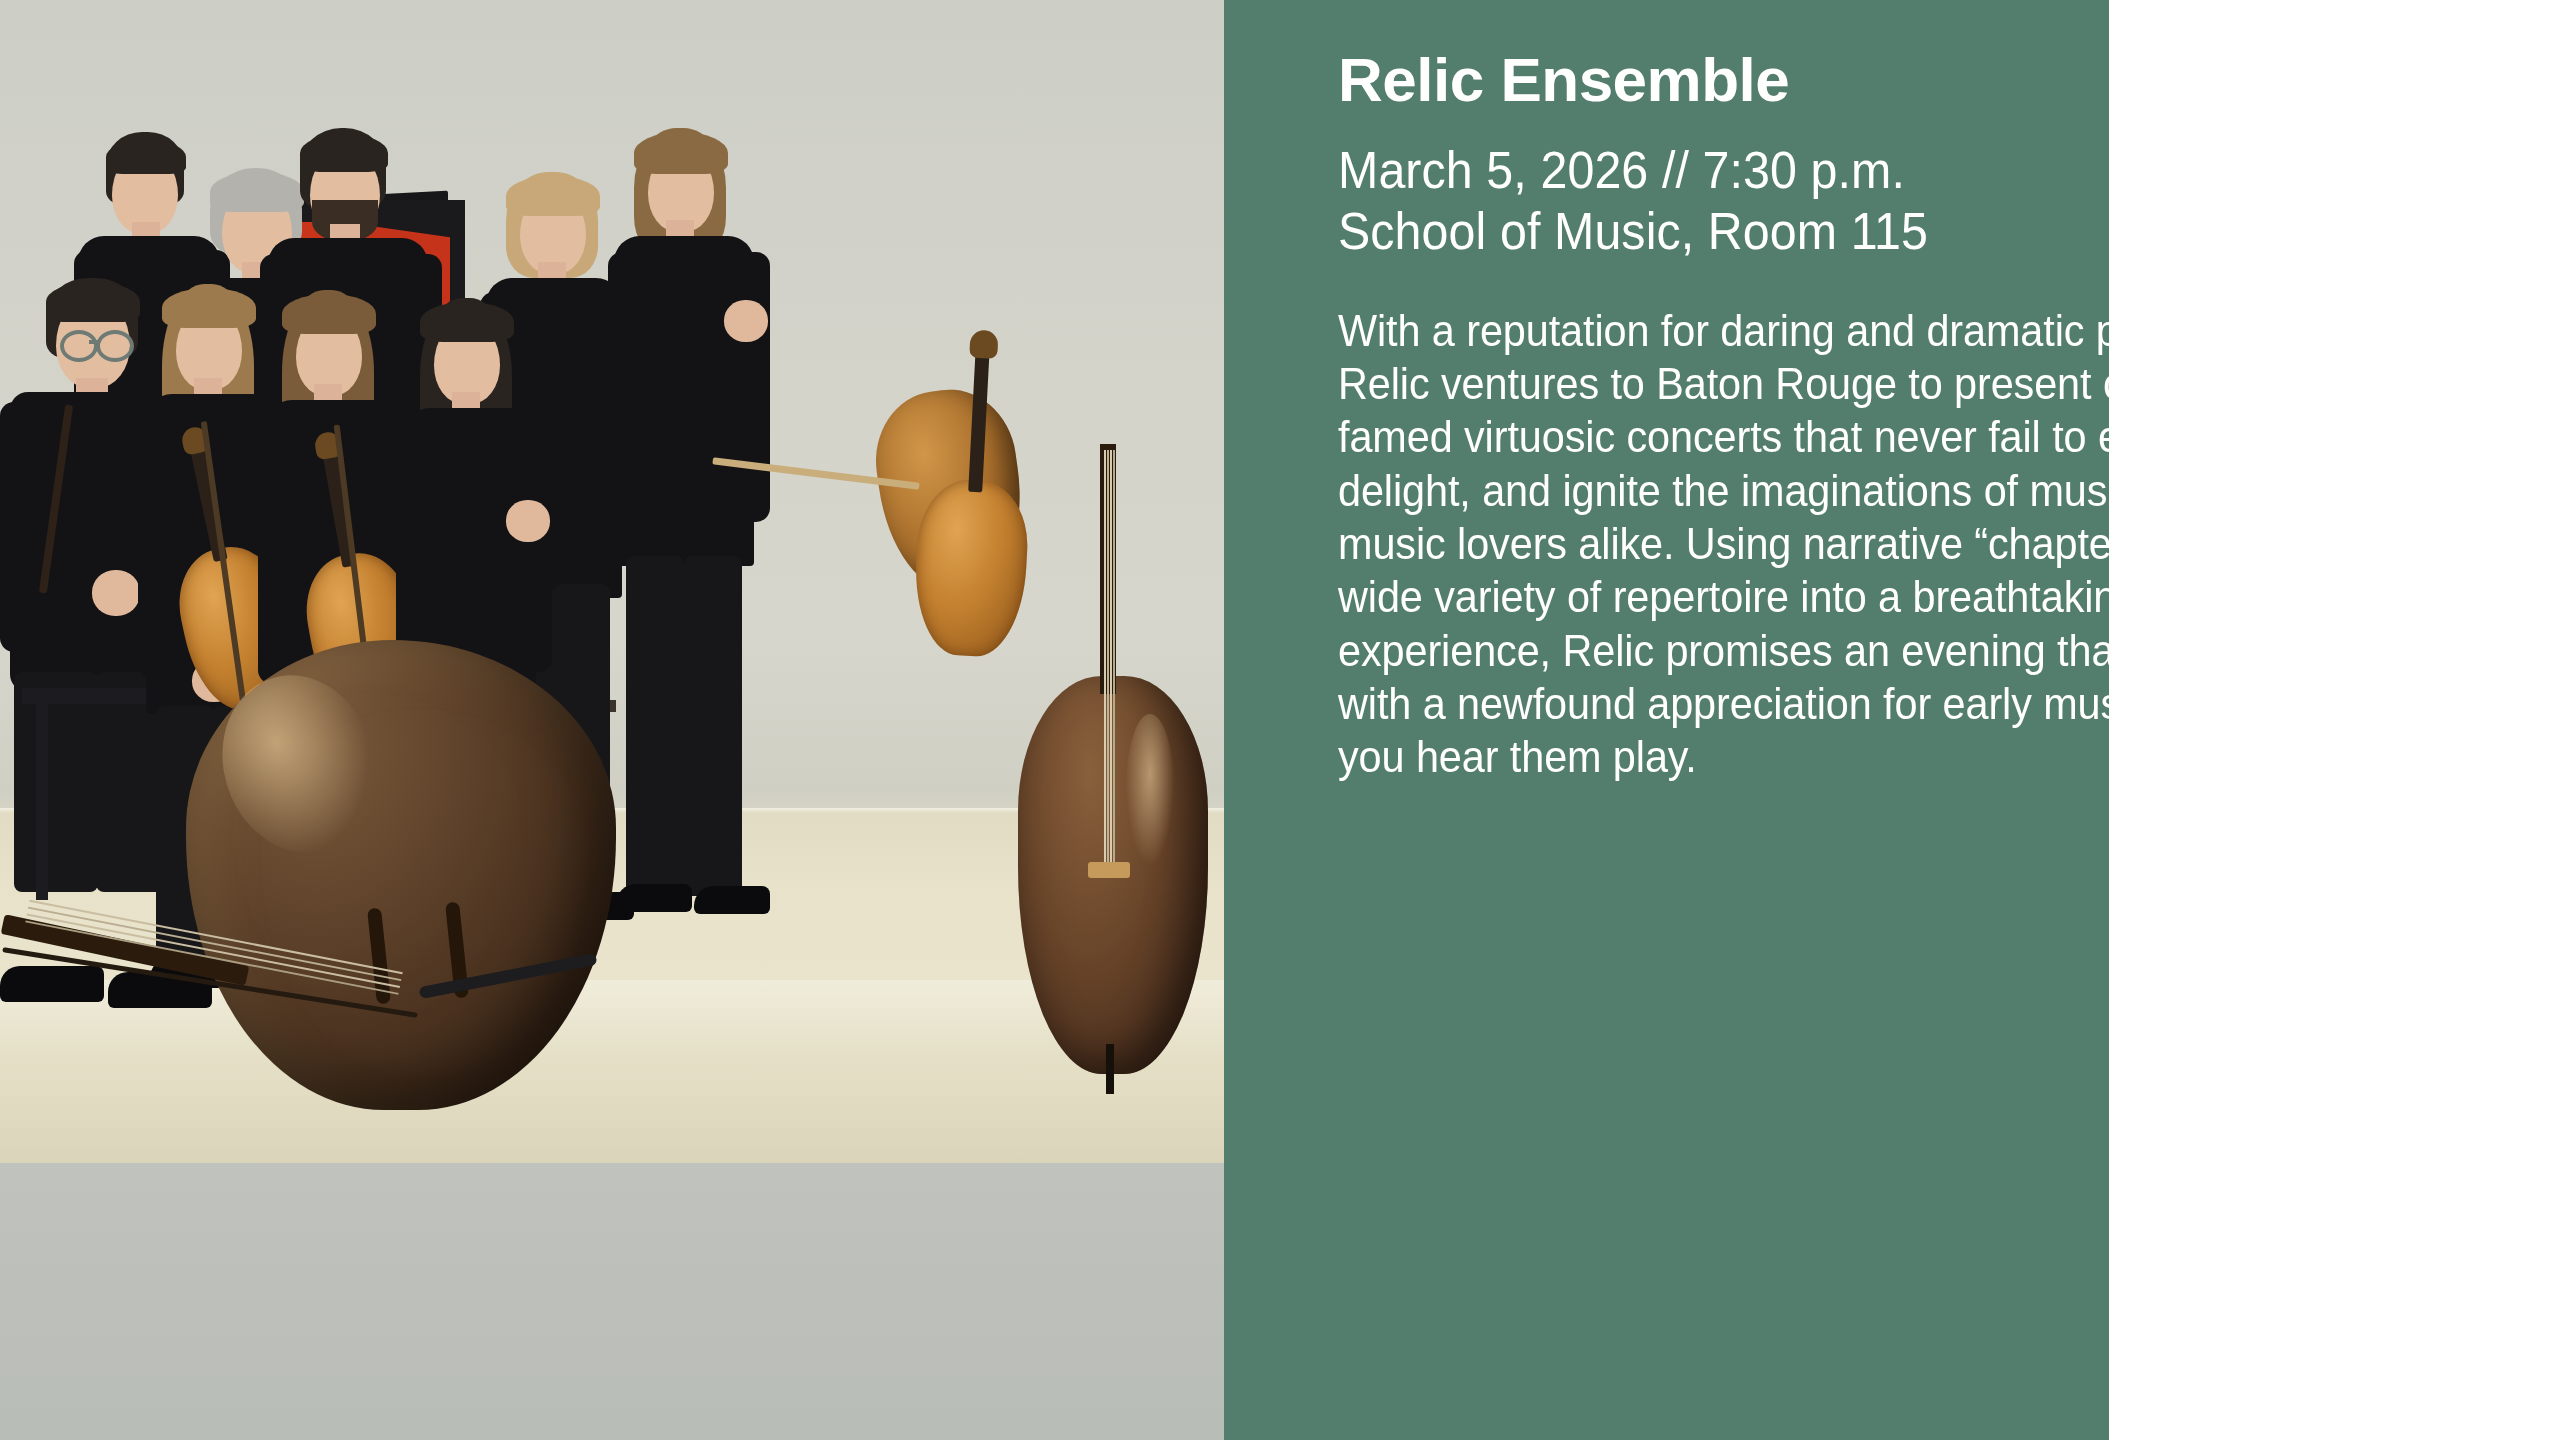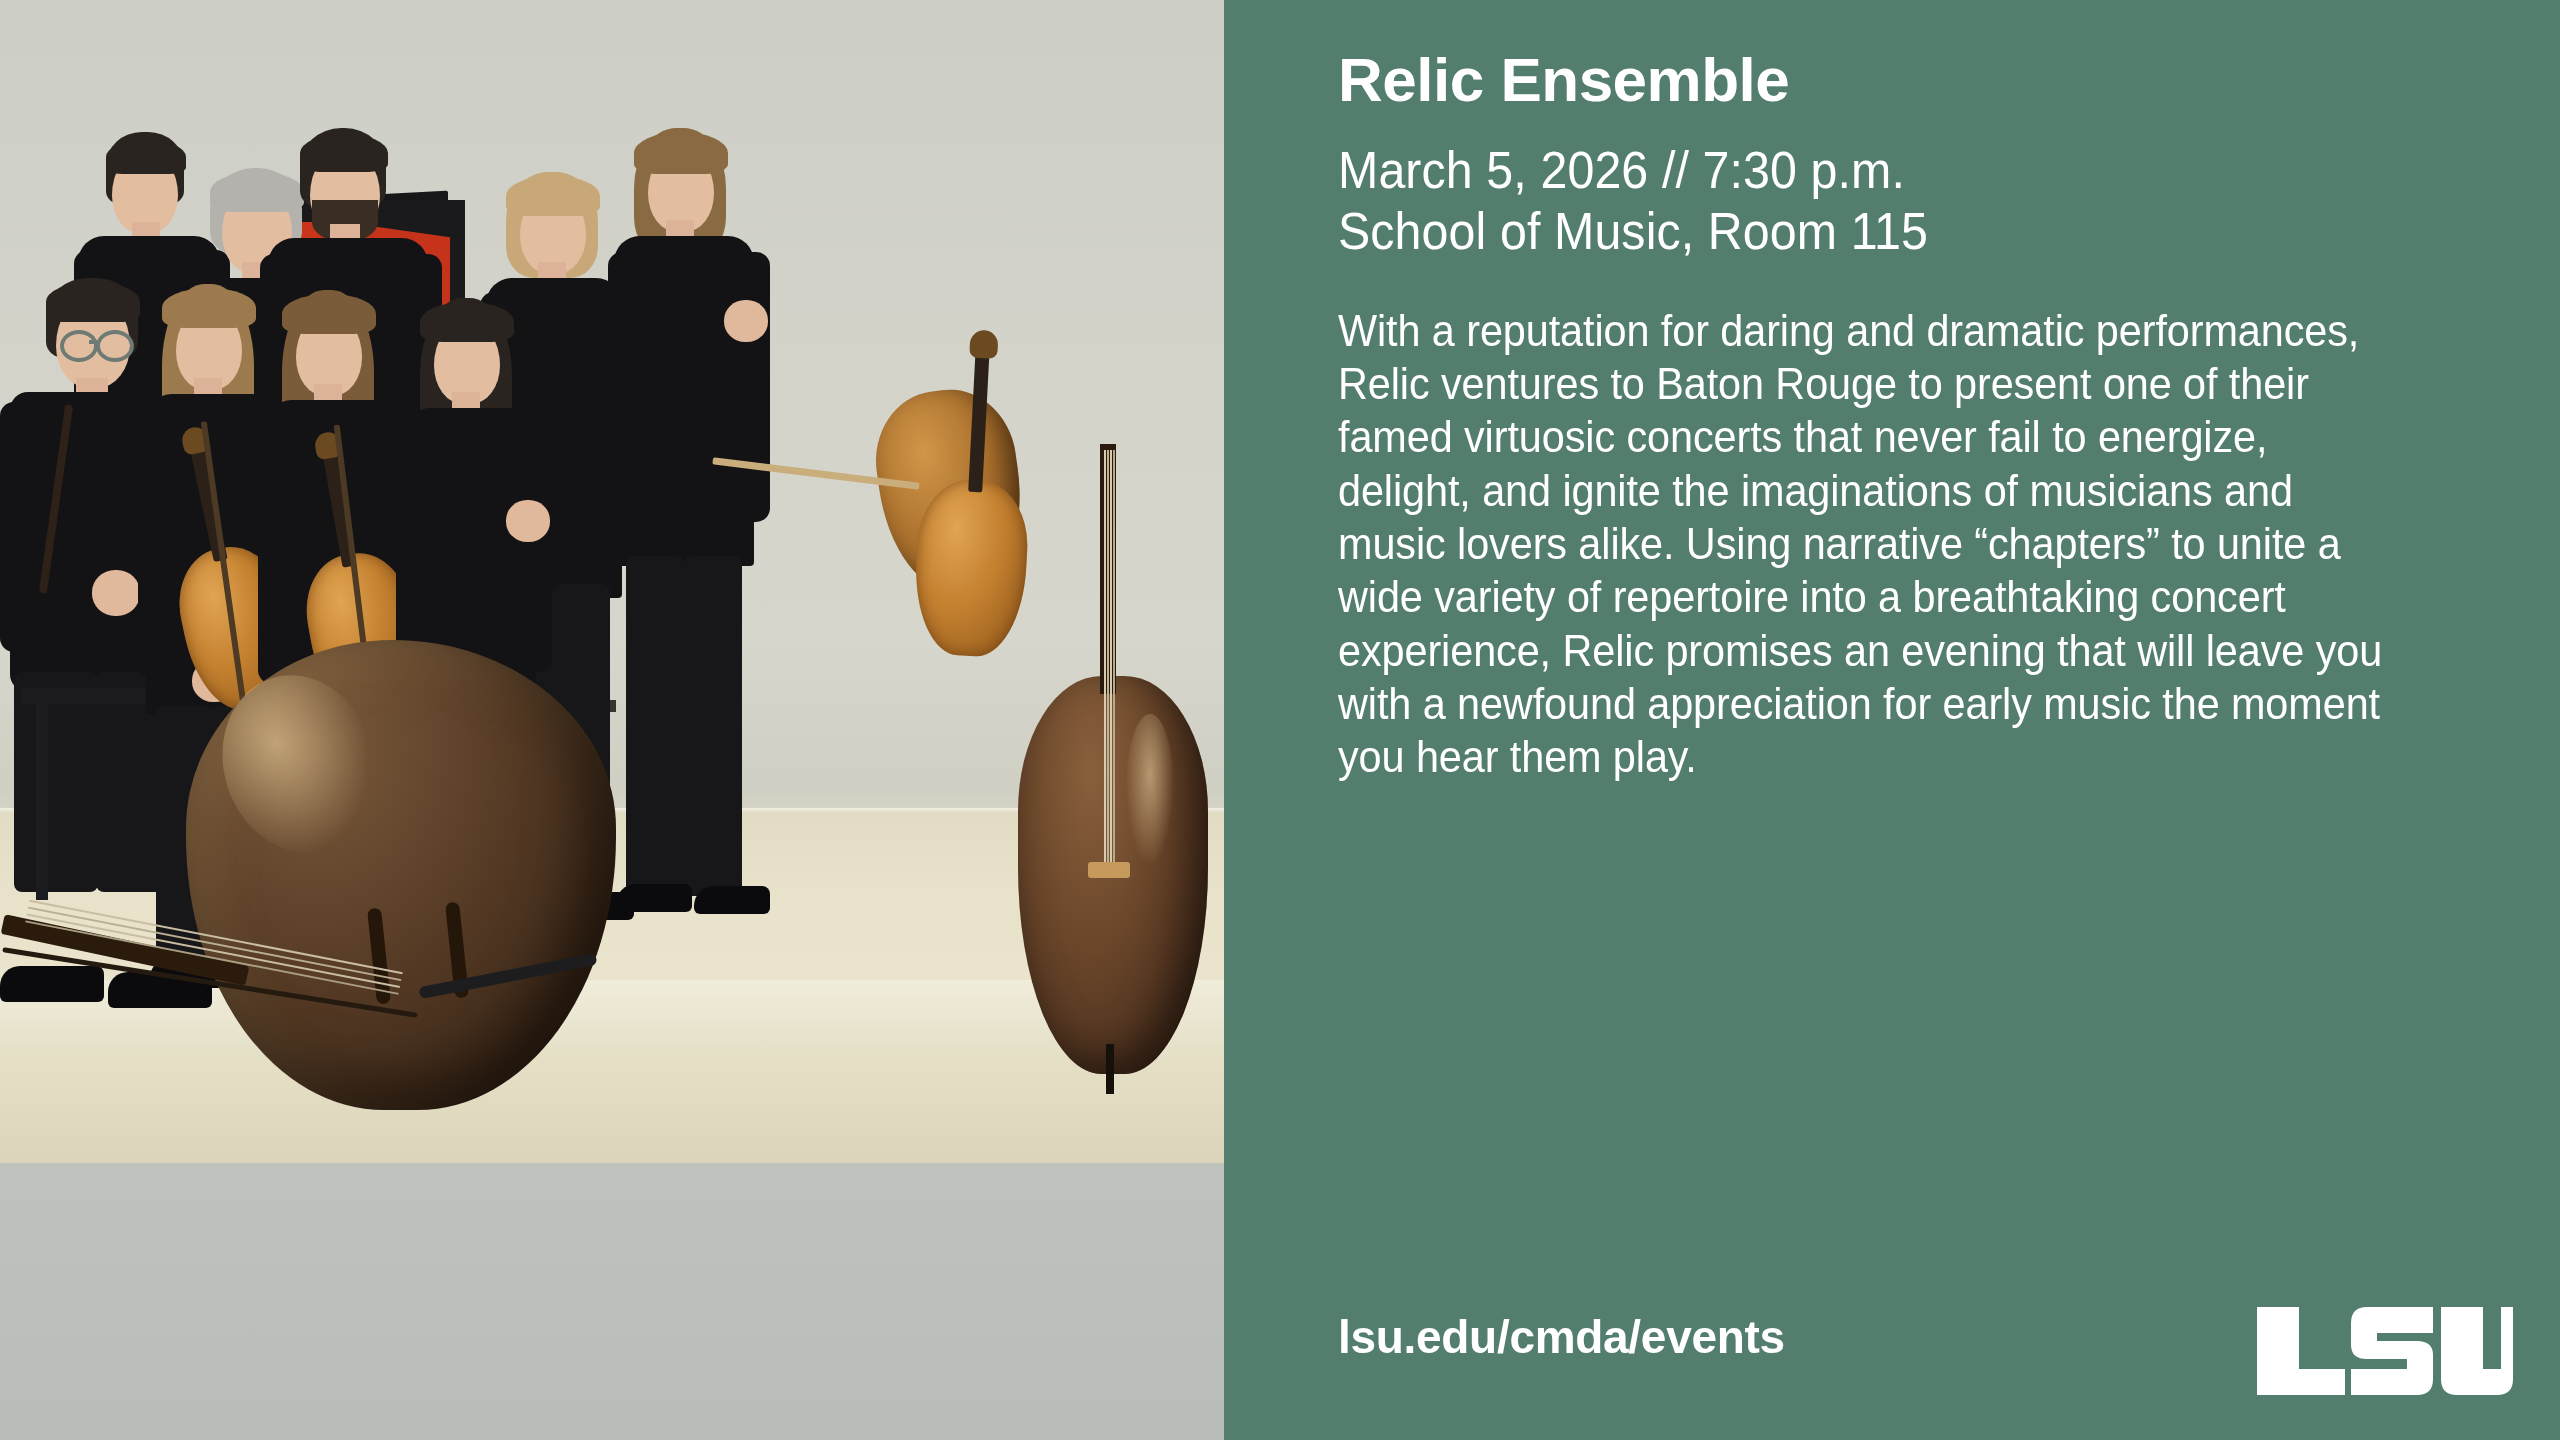--- a/index.html
+++ b/index.html
@@ -1,18 +1,18 @@
 <!DOCTYPE html>
 <html><head>
 <meta charset="utf-8">
 <style>
   html,body{margin:0;padding:0;}
   body{width:2560px;height:1440px;overflow:hidden;background:#fff;
        font-family:"Liberation Sans",sans-serif;}
-  .poster{position:relative;width:2560px;height:1440px;overflow:hidden;}
+  .poster{position:relative;width:2109px;height:1440px;overflow:hidden;}
 
   
   .photo-panel{position:absolute;left:0;top:0;width:1224px;height:1440px;
     background:linear-gradient(180deg,#b3b8b4 0%,#bcc0bb 40%,#c2c5c0 70%,#b9bdb8 100%);
     overflow:hidden;}
   .photo{position:absolute;left:0;top:0;width:1224px;height:1163px;overflow:hidden;
     background:
       linear-gradient(180deg,rgba(0,0,0,0) 72%,rgba(120,110,85,.10) 78%,rgba(0,0,0,0) 100%),
       linear-gradient(180deg,#cdcec6 0%,#d3d3ca 30%,#d7d6cc 55%,#cfcfc4 68%,
                       #ddd9c4 72%,#e4dfc6 80%,#ddd7bd 90%,#d5cfb5 100%);}
@@ -339,21 +339,20 @@
 
       <div class="subtitle">
         <div>March 5, 2026 // 7:30 p.m.</div>
         <div>School of Music, Room 115</div>
       </div>
 
       <div class="body-copy">With a reputation for daring and dramatic performances, Relic ventures to Baton Rouge to present one of their famed virtuosic concerts that never fail to energize, delight, and ignite the imaginations of musicians and music lovers alike. Using narrative “chapters” to unite a wide variety of repertoire into a breathtaking concert experience, Relic promises an evening that will leave you with a newfound appreciation for early music the moment you hear them play.</div>
 
     </div>
 
-    <div class="url">lsu.edu/cmda/events</div>
 
     <div class="logo">
       <svg viewBox="0 0 260 92" width="260" height="92" aria-hidden="true">
 
         <path fill="#ffffff" d="M2 2 H44 V64 H90 V90 H2 Z"></path>
 
         <path fill="#ffffff" d="M178 2 H112 Q96 2 96 18 V40 Q96 54 112 54 H152 V64 H96 V90 H162
                                  Q178 90 178 74 V50 Q178 36 162 36 H122 V28 H178 Z"></path>
 
         <path fill="#ffffff" d="M186 2 H228 V64 H246 V2 H258 V74 Q258 90 242 90 H202

